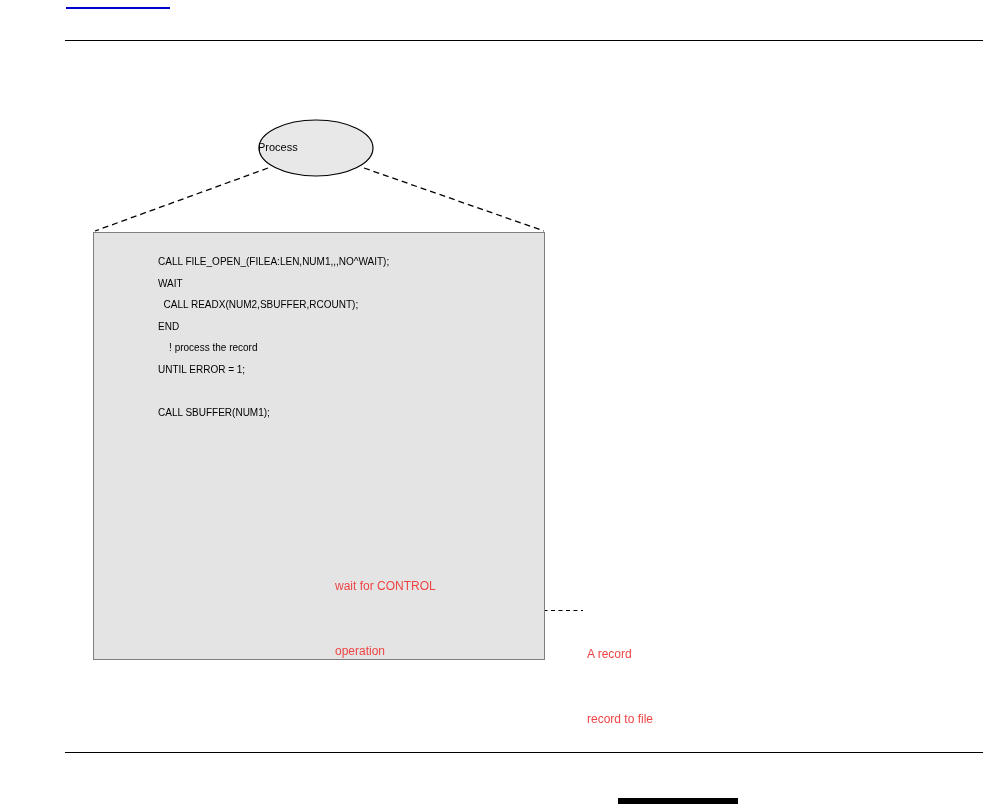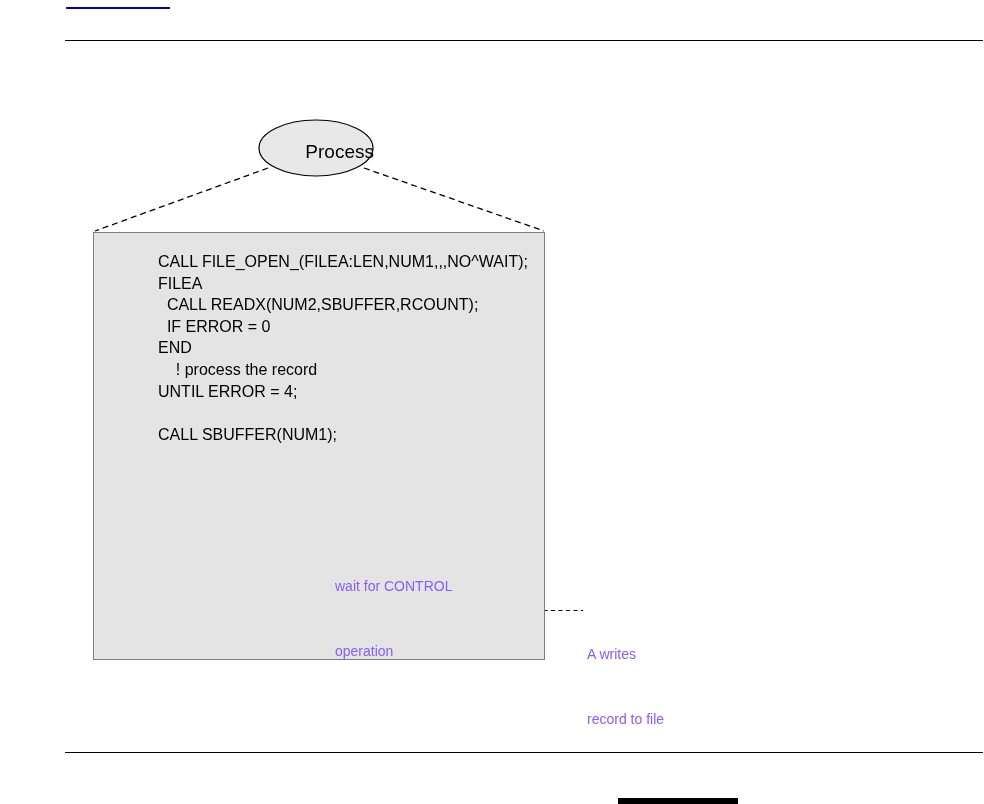--- a/index.html
+++ b/index.html
@@ -37,43 +37,43 @@
     top: 232px;
     width: 452px;
     height: 428px;
     background: #e4e4e4;
     border: 1px solid #7f7f7f;
   }
   .code {
     position: absolute;
     left: 158px;
     top: 251px;
-    font-size: 16px;
+    font-size: 10px;
     line-height: 21.6px;
     color: #000;
   }
   .code .code-line {
     white-space: pre;
     min-height: 21.6px;
   }
   .process-label {
     position: absolute;
     left: 258px;
     top: 141px;
     width: 116px;
-    text-align: right;
-    font-size: 19px;
+    text-align: left;
+    font-size: 11px;
     color: #000;
   }
   .annot {
     position: absolute;
-    font-size: 14px;
+    font-size: 12px;
     line-height: 21.5px;
     white-space: pre;
-    color: #8b5cf6;
+    color: #ef4444;
   }
   .annot-wait { left: 335px; top: 533px; }
   .annot-external { left: 587px; top: 601px; }
   svg.overlay {
     position: absolute;
     left: 0;
     top: 0;
     width: 984px;
     height: 804px;
     pointer-events: none;
@@ -111,37 +111,36 @@
 
     <line x1="318.5" y1="610.5" x2="583" y2="610.5" stroke="#000" stroke-width="1.2" stroke-dasharray="4,3.5"></line>
   </svg>
 
   <div class="process-label">Process</div>
 
   <div class="code-box"></div>
 
   <div class="code">
     <div class="code-line">CALL FILE_OPEN_(FILEA:LEN,NUM1,,,NO^WAIT);</div>
-    <div class="code-line">FILEA</div>
+    <div class="code-line">WAIT</div>
     <div class="code-line">  CALL READX(NUM2,SBUFFER,RCOUNT);</div>
-    <div class="code-line">  IF ERROR = 0</div>
     <div class="code-line">END</div>
     <div class="code-line">    ! process the record</div>
-    <div class="code-line">UNTIL ERROR = 4;</div>
+    <div class="code-line">UNTIL ERROR = 1;</div>
     <div class="code-line"></div>
     <div class="code-line">CALL SBUFFER(NUM1);</div>
   </div>
 
   <div class="annot annot-wait">
     <div>wait for CONTROL</div>
     <div>operation</div>
   </div>
 
   <div class="annot annot-external">
-    <div>A writes</div>
+    <div>A record</div>
     <div>record to file</div>
   </div>
 
   <div class="rule" style="top:752px;"></div>
 
   <div class="footer-bar"></div>
 
 </div>
 
 </body></html>

